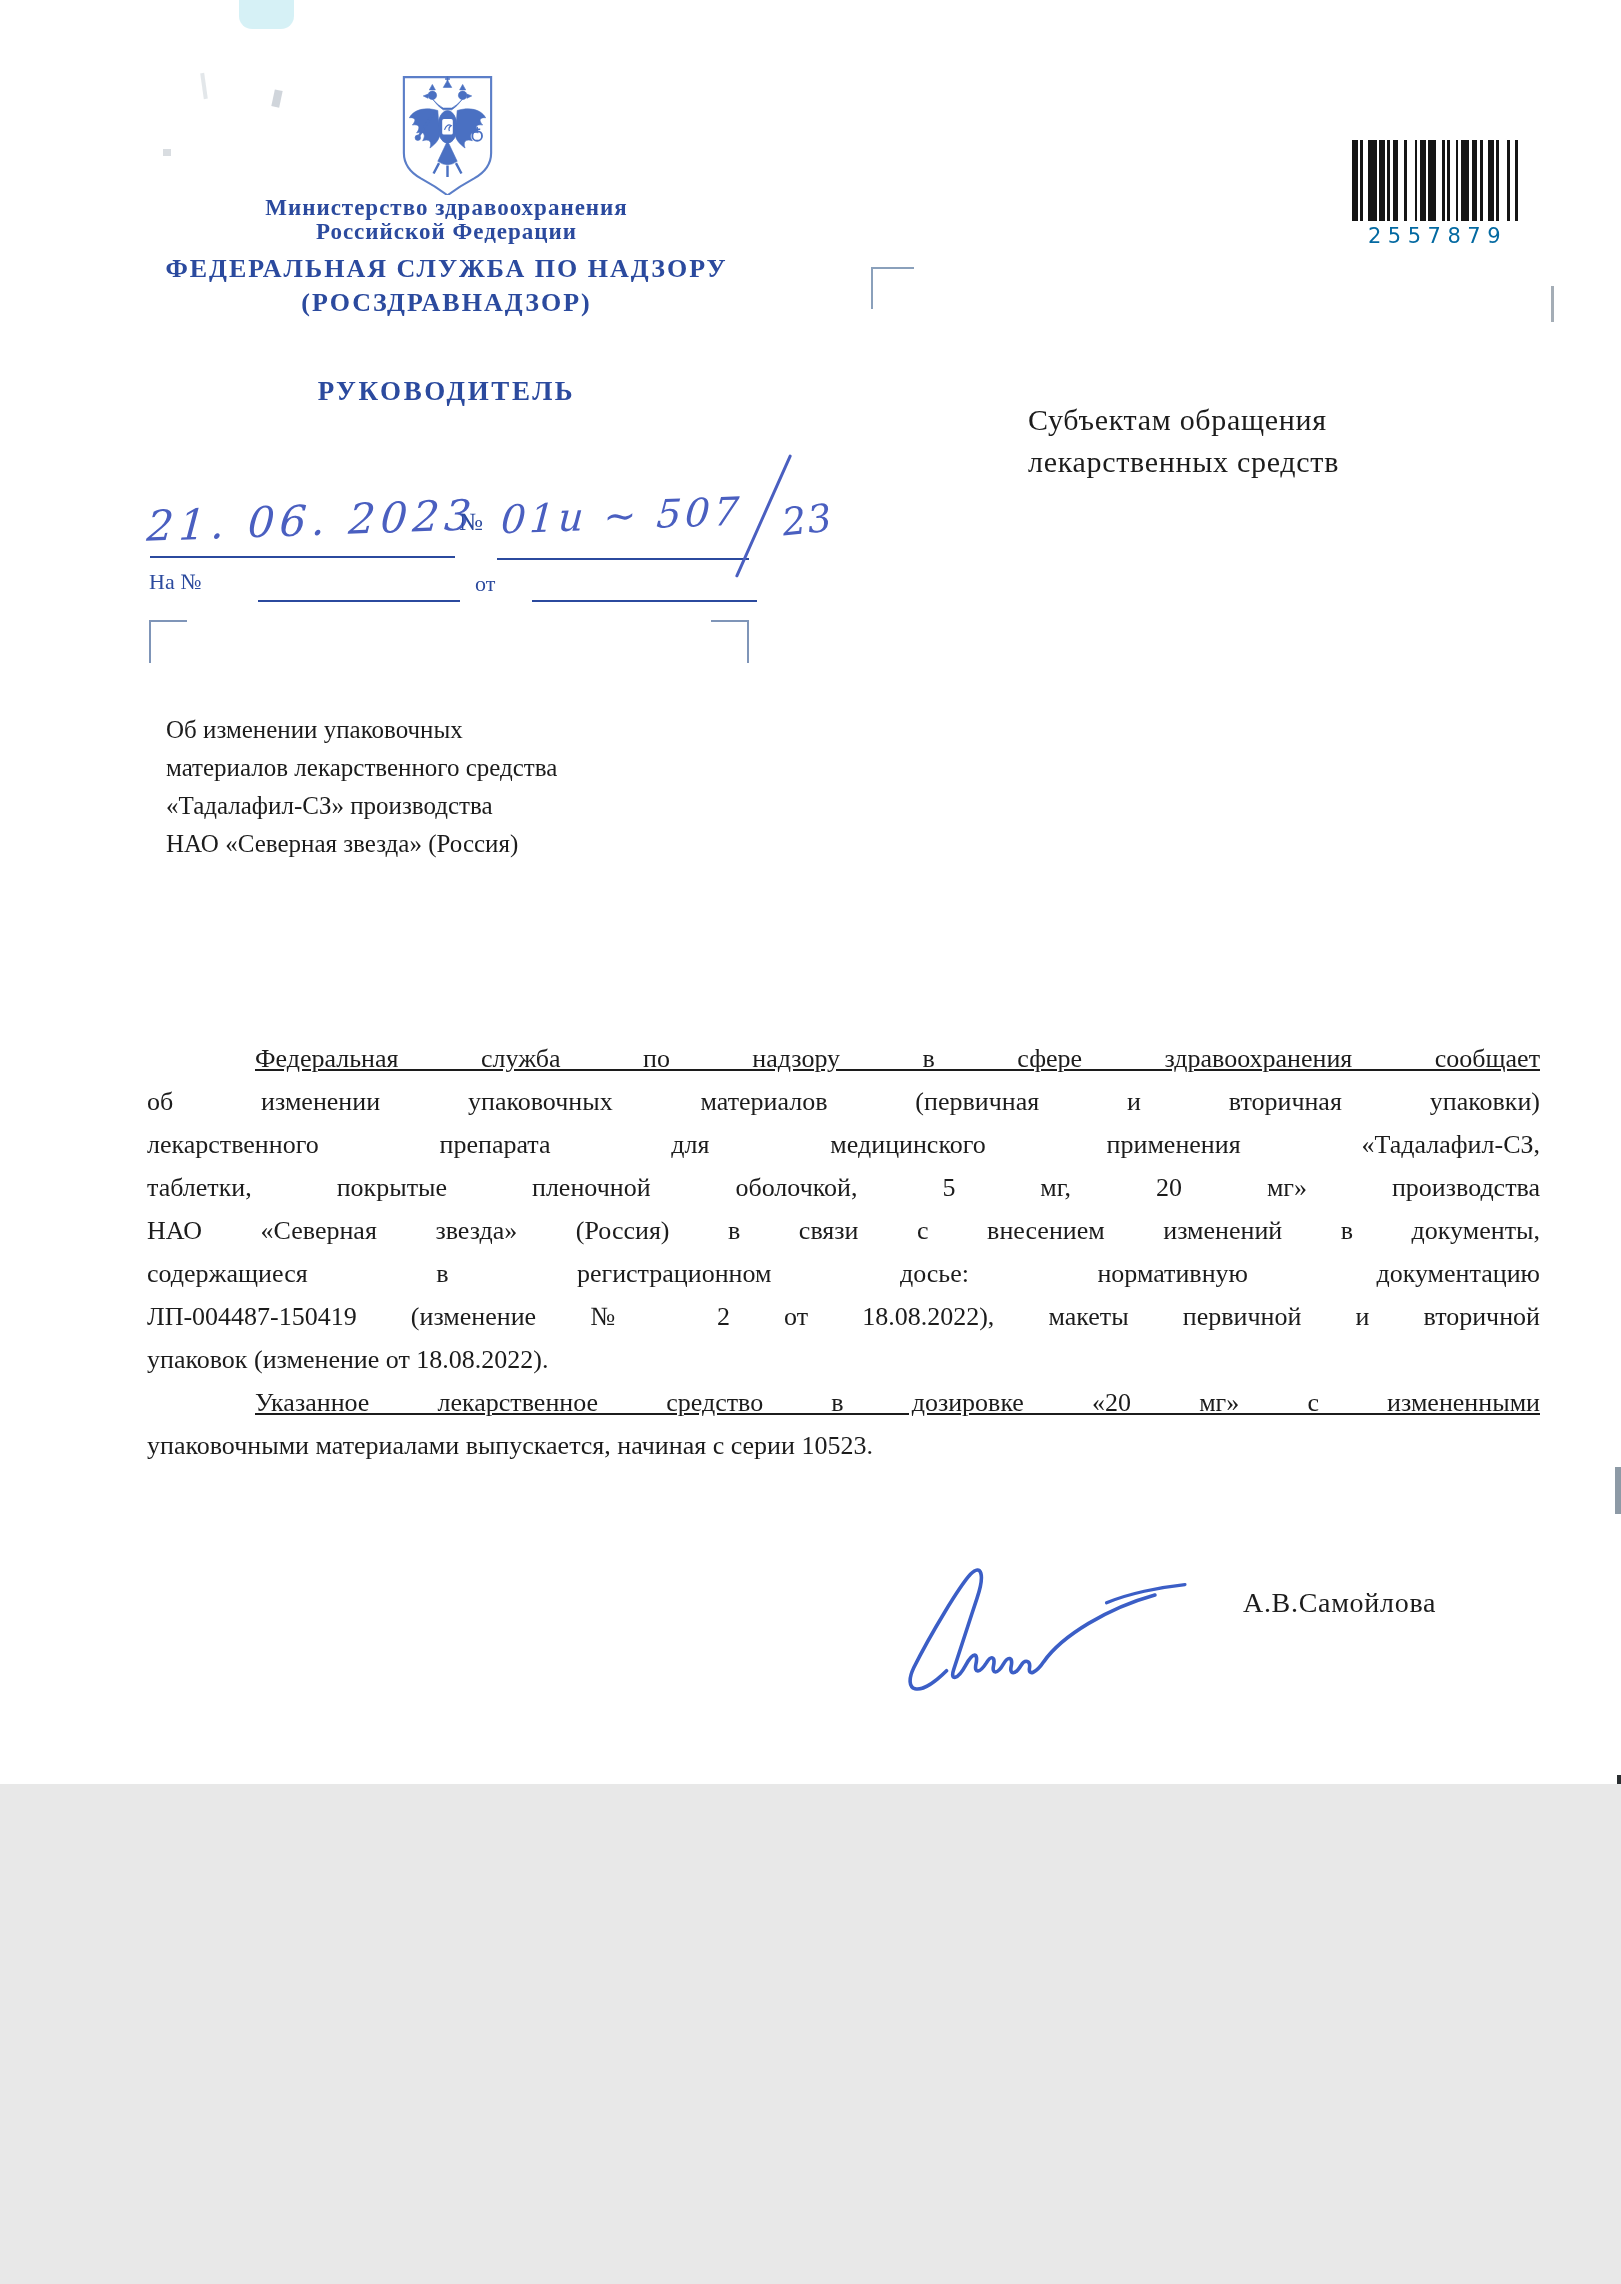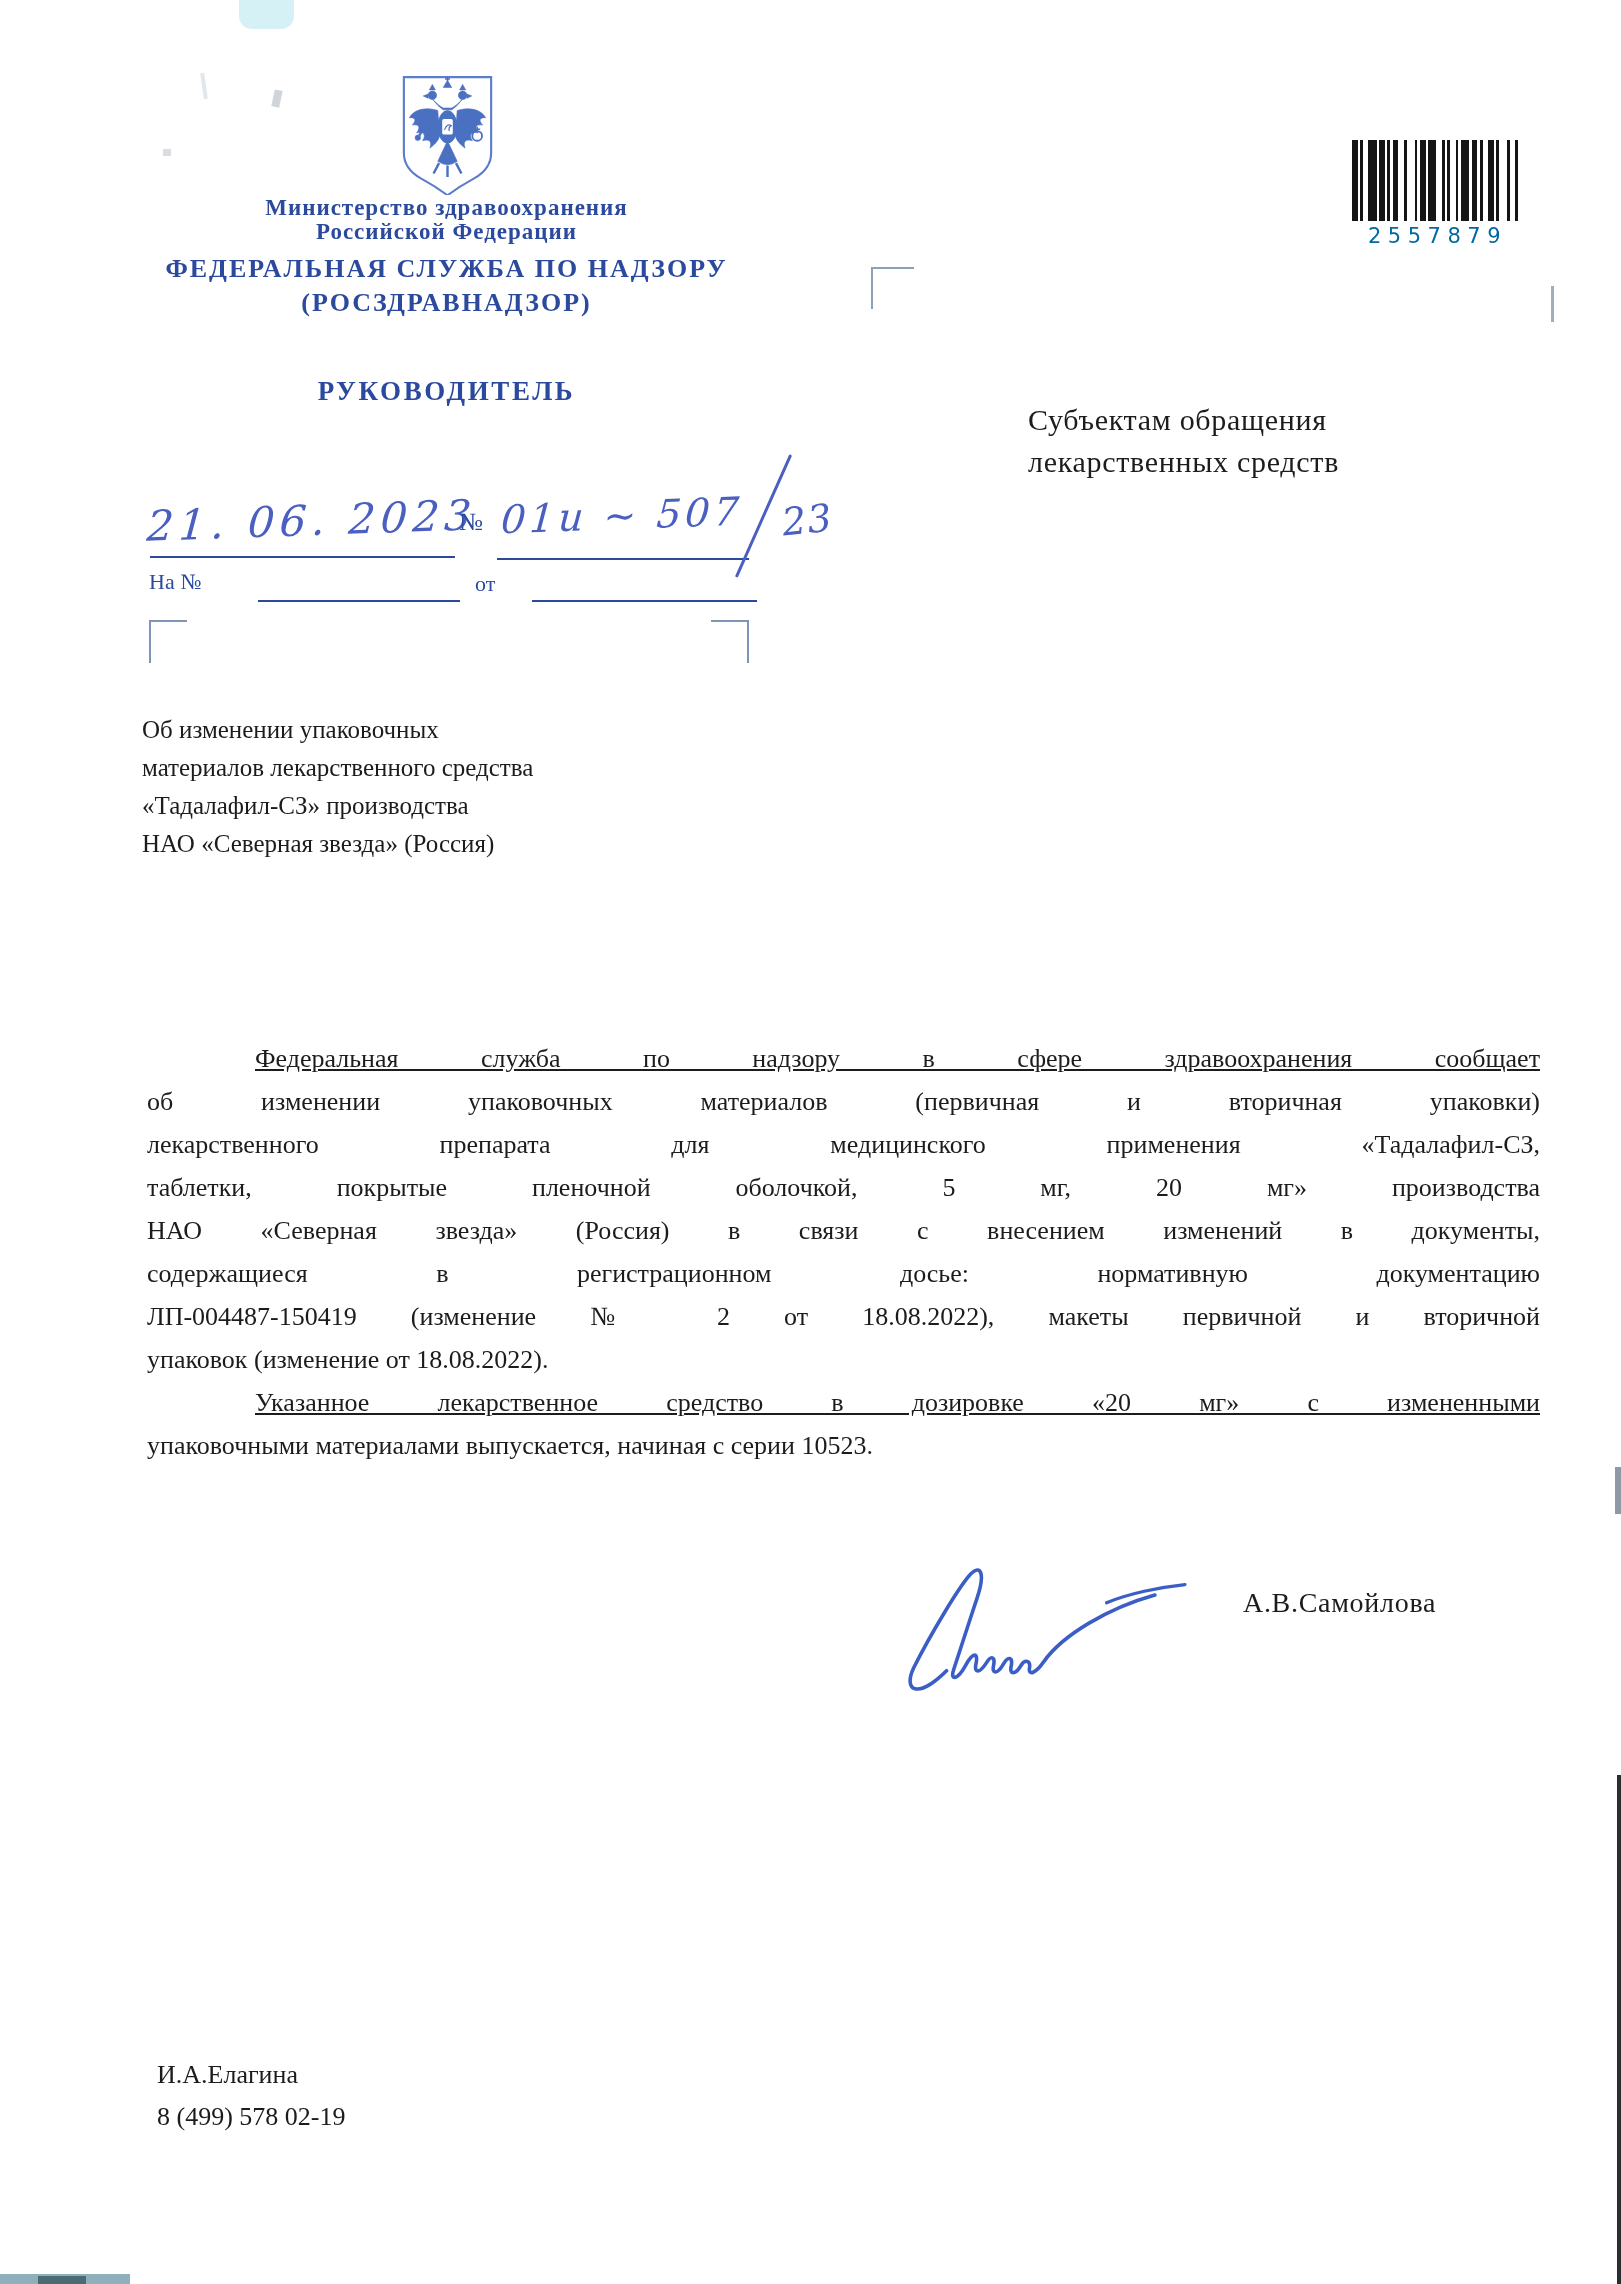--- a/index.html
+++ b/index.html
@@ -5,21 +5,21 @@
   :root{
     --header-blue:#2b4a9e;
     --emblem-blue:#4a70c2;
     --hand-blue:#4a5fc0;
     --ink:#1c1c1c;
     --bracket:#7f95b8;
   }
   *{margin:0;padding:0;box-sizing:border-box;}
   html,body{background:#e8e8e8;}
   .page{
-    position:relative;width:1621px;height:2284px;background:#ffffff;
+    position:relative;width:1621px;height:1784px;background:#ffffff;
     overflow:hidden;font-family:"Liberation Serif",serif;color:var(--ink);
   }
   .abs{position:absolute;}
   
   .hdr-col{left:117px;width:659px;text-align:center;color:var(--header-blue);}
   .ministry{top:196px;font-size:23px;font-weight:bold;letter-spacing:1px;line-height:24px;}
   .service{top:252px;font-size:26px;font-weight:bold;letter-spacing:2px;line-height:34px;}
   .role{top:376px;font-size:27px;font-weight:bold;letter-spacing:2.6px;}
   .addr{top:421px;font-size:19.6px;letter-spacing:1px;line-height:27px;}
   .www{font-size:20px;letter-spacing:1.3px;}
@@ -43,21 +43,21 @@
   .brk-l{left:149px;top:620px;border-left:2.6px solid var(--bracket);}
   .brk-r{left:711px;top:620px;border-right:2.6px solid var(--bracket);}
   .corner-top{left:871px;top:267px;width:43px;height:42px;border-top:2px solid #8aa0bb;border-left:2px solid #8aa0bb;}
   
   .barcode-wrap{left:1352px;top:140px;width:171px;height:81px;}
   .barcode-bars{display:flex;height:100%;}
   .barcode-num{left:1352px;top:224px;width:171px;text-align:center;font-family:"DejaVu Sans",sans-serif;font-size:21px;letter-spacing:6.5px;color:#0369a1;}
   
   .recipient{left:1028px;top:399px;width:418px;font-size:30px;line-height:42px;letter-spacing:0.7px;}
   
-  .subject{left:142px;top:711px;width:561px;font-size:25px;line-height:38px;}
+  .subject{left:166px;top:711px;width:561px;font-size:25px;line-height:38px;}
   
   .body-block{left:147px;top:1037px;width:1393px;font-size:26px;}
   .bline{line-height:43px;white-space:nowrap;}
   .bline.just{white-space:normal;text-align:justify;text-align-last:justify;}
   .bline.ind{text-indent:108px;text-decoration:underline;}
   
   .sig-name{left:1243px;top:1587px;font-size:28px;letter-spacing:0.7px;}
   .sig-svg{left:891px;top:1540px;}
   
   .footer{left:157px;top:2054px;font-size:26px;line-height:42px;}

